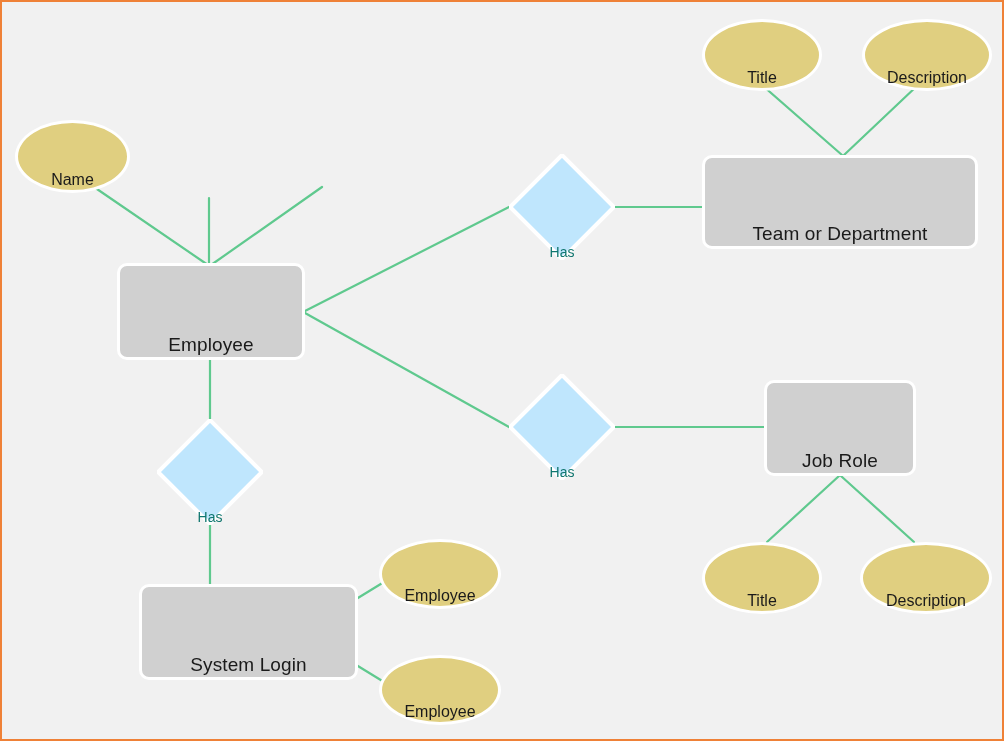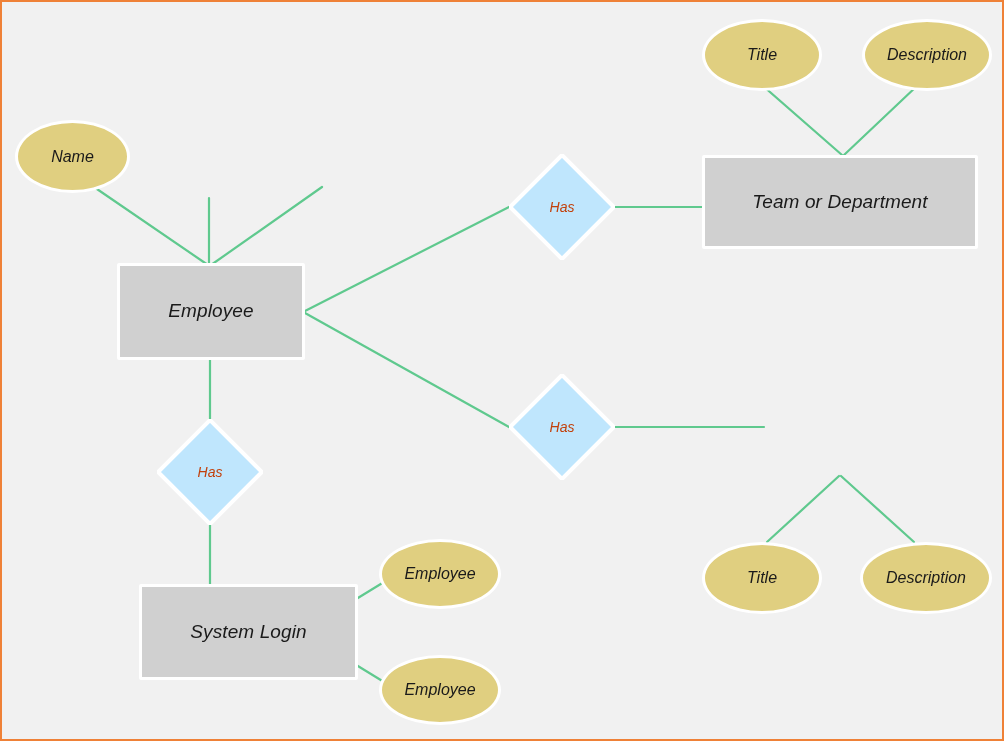--- a/index.html
+++ b/index.html
@@ -26,31 +26,30 @@
     top: 0;
     width: 1004px;
     height: 741px;
     z-index: 1;
     pointer-events: none;
   }
   .node {
     position: absolute;
     z-index: 2;
     display: flex;
-    align-items: center;
+    align-items: flex-end;
     justify-content: center;
     text-align: center;
     color: #1a1a1a;
     box-sizing: border-box;
-    font-style: italic;
   }
   .entity {
     background: #d0d0d0;
     border: 3px solid #ffffff;
-    border-radius: 2px;
+    border-radius: 10px;
     font-size: 19px;
     line-height: 1.2;
     letter-spacing: 0.1px;
   }
   .attribute {
     background: #e0cf80;
     border: 3px solid #ffffff;
     border-radius: 50%;
     font-size: 16px;
     line-height: 1.25;
@@ -62,21 +61,21 @@
   .relationship .diamond-shape {
     position: absolute;
     left: 0;
     top: 0;
     width: 100%;
     height: 100%;
   }
   .relationship .rel-label {
     position: relative;
     z-index: 2;
-    color: #c2410c;
+    color: #0f766e;
   }
 </style>
 </head>
 <body>
 
 <div id="canvas">
 
   <svg id="edge-layer" viewBox="0 0 1004 741" xmlns="http://www.w3.org/2000/svg">
       <line x1="92" y1="185" x2="206" y2="263" stroke="#5fc98e" stroke-width="2.2" stroke-linecap="round"></line>
       <line x1="207" y1="196" x2="207" y2="263" stroke="#5fc98e" stroke-width="2.2" stroke-linecap="round"></line>
@@ -96,20 +95,23 @@
     </svg>
 
   <div class="node entity" style="left: 115px; top: 261px; width: 188px; height: 97px;">
     <span>Employee</span>
   </div>
 
   <div class="node entity" style="left: 700px; top: 153px; width: 276px; height: 94px;">
     <span>Team or Department</span>
   </div>
 
+  <div class="node entity" style="left: 762px; top: 378px; width: 152px; height: 96px;">
+    <span>Job Role</span>
+  </div>
 
   <div class="node entity" style="left: 115px; top: 582px; width: 219px; height: 96px; margin-left: 22px;">
     <span>System Login</span>
   </div>
 
   <div class="node attribute" style="left: 13px; top: 118px; width: 115px; height: 73px;">
     <span>Name</span>
   </div>
 
 

